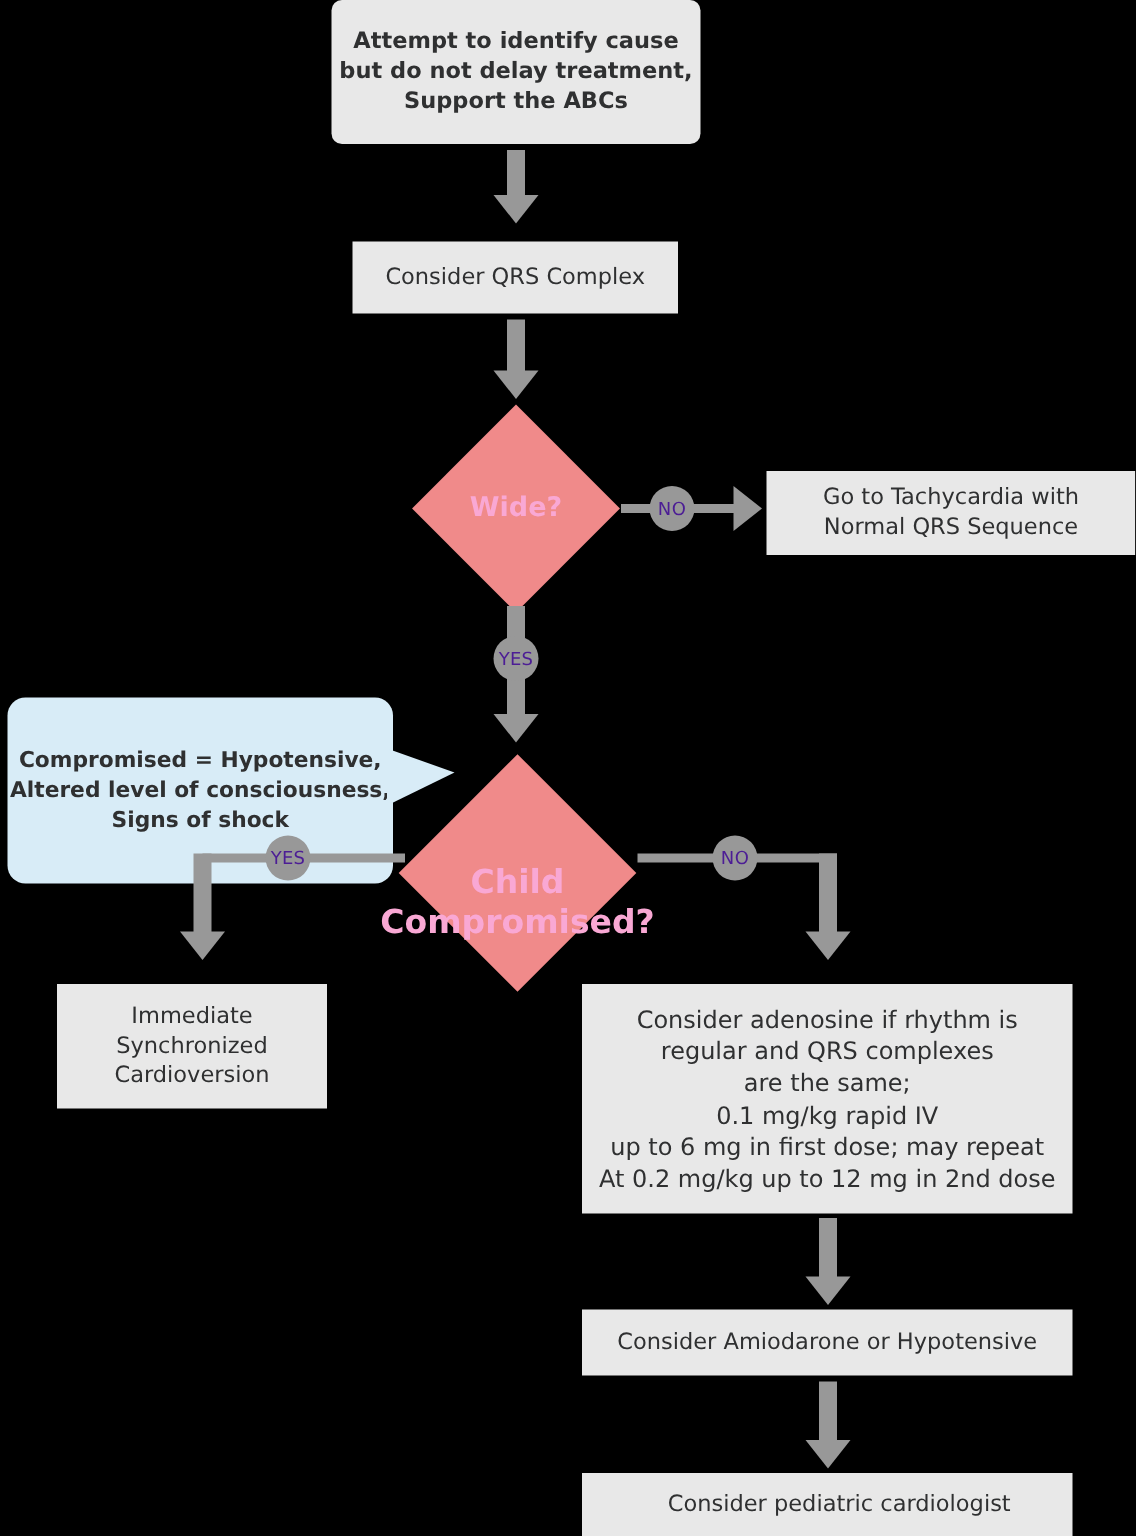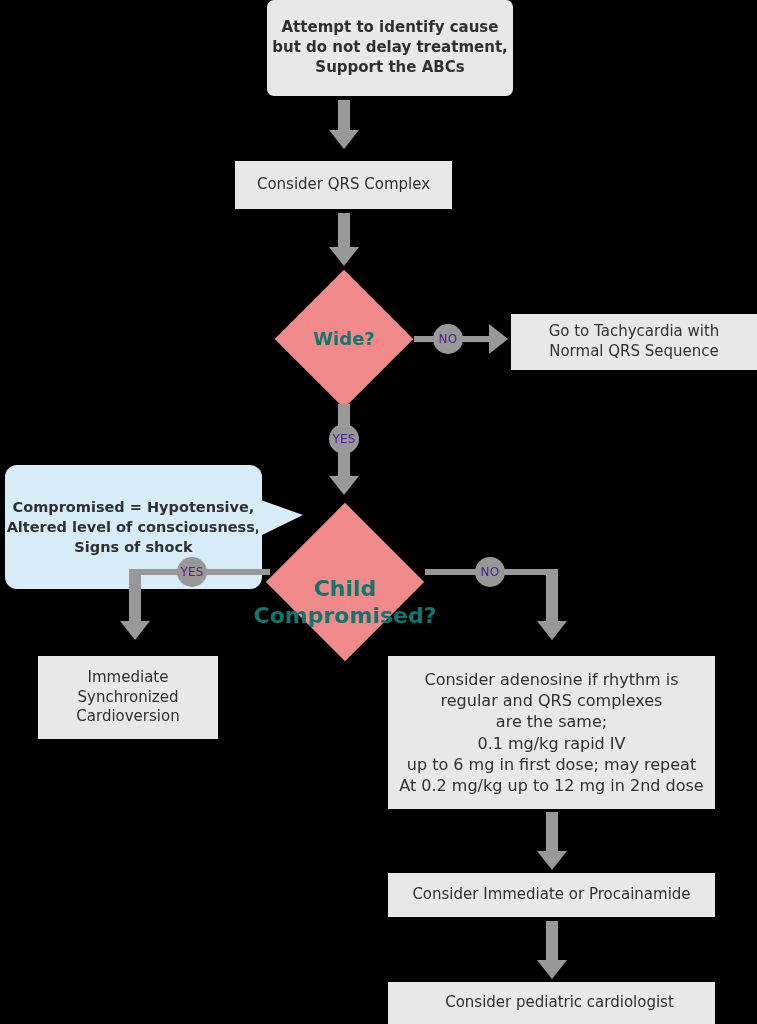--- a/index.html
+++ b/index.html
@@ -25,31 +25,30 @@
     justify-content: center;
     text-align: center;
     line-height: 1.32;
     white-space: pre-line;
   }
   .node.rounded {
     border-radius: 7px;
   }
   .node.bold {
     font-weight: bold;
-    margin-left: 46px;
   }
   .diamond {
     position: absolute;
     background: #f08a8a;
     transform: rotate(45deg);
     box-sizing: border-box;
   }
   .diamond-label {
     position: absolute;
-    color: #0f766e;
+    color: #f9a8d4;
     font-weight: bold;
     text-align: center;
     white-space: pre-line;
     line-height: 1.22;
     display: flex;
     align-items: center;
     justify-content: center;
   }
   .callout {
     position: absolute;
@@ -167,20 +166,20 @@
   <div class="node" style="left:388px; top:656px; width:327px; height:153px; font-size:16px;">Consider adenosine if rhythm is
 regular and QRS complexes
 are the same;
 0.1 mg/kg rapid IV
 up to 6 mg in first dose; may repeat
 At 0.2 mg/kg up to 12 mg in 2nd dose</div>
 
   <div class="arrow-v" style="left:546px; top:812px; width:12px; height:44px;"></div>
   <div class="arrowhead-down" style="left:537px; top:851px;"></div>
 
-  <div class="node" style="left:388px; top:873px; width:327px; height:44px; font-size:15px;">Consider Immediate or Procainamide</div>
+  <div class="node" style="left:388px; top:873px; width:327px; height:44px; font-size:15px;">Consider Amiodarone or Hypotensive</div>
 
   <div class="arrow-v" style="left:546px; top:921px; width:12px; height:44px;"></div>
   <div class="arrowhead-down" style="left:537px; top:960px;"></div>
 
   <div class="node" style="left:388px; top:982px; width:327px; height:42px; font-size:15px;padding-left:16px;">Consider pediatric cardiologist</div>
 
 </div>
 
 </body></html>

